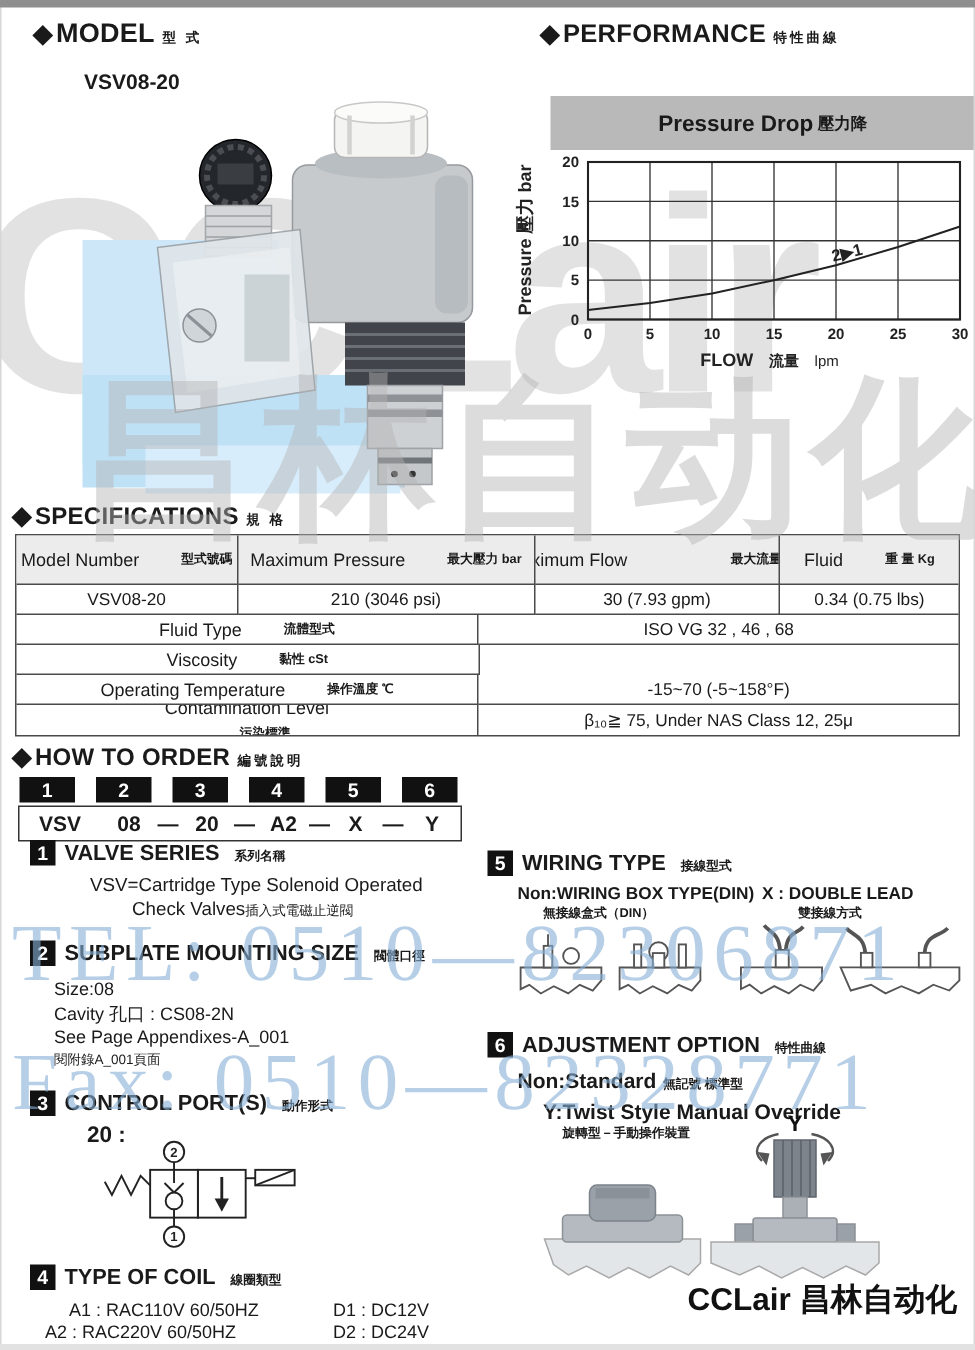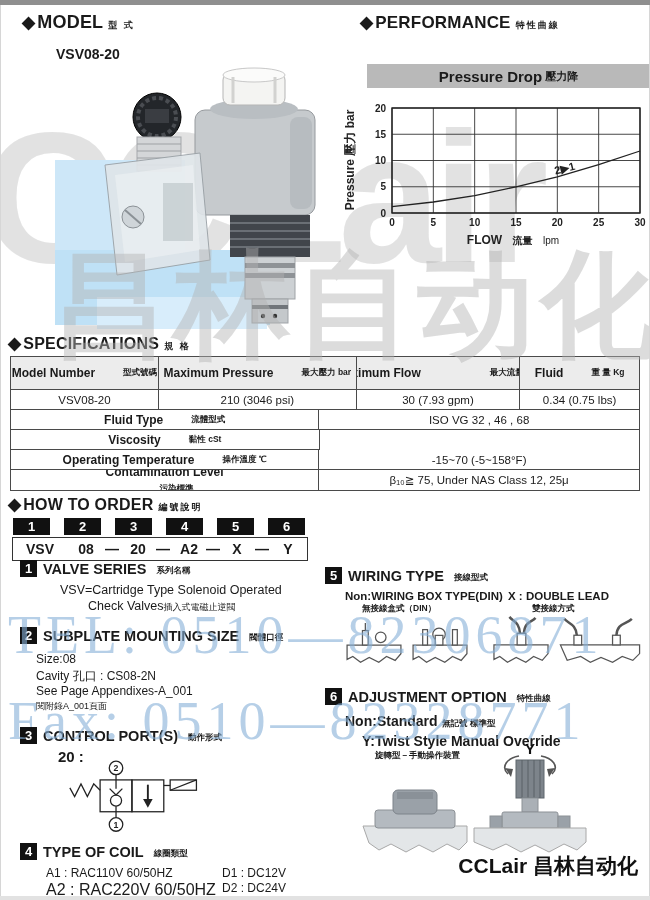--- a/index.html
+++ b/index.html
@@ -10,40 +10,40 @@
   .top-strip{left:0;top:0;width:650px;height:5px;background:#8f8f8f;z-index:6;}
   .bottom-strip{left:0;top:896px;width:650px;height:4px;background:#e2e2e2;z-index:6;}
 
   
   .h-main{font-weight:bold;font-size:18px;letter-spacing:.2px;white-space:nowrap;}
   .h-main .dia{font-size:17px;margin-right:2px;}
   .h-cn{font-size:9px;font-weight:bold;margin-left:5px;letter-spacing:2px;}
   .model-num{font-weight:bold;font-size:14px;}
 
   
-  .pd-bar{left:367px;top:64px;width:283px;height:24px;background:#b9b9b9;
+  .pd-bar{left:367px;top:64px;width:283px;height:36px;background:#b9b9b9;
           display:flex;align-items:center;justify-content:center;z-index:1;}
   .pd-bar .en{font-weight:bold;font-size:15px;}
   .pd-bar .cn{font-weight:bold;font-size:11px;margin-left:3px;}
 
   svg text{font-family:"Liberation Sans", sans-serif;}
   .tick{font-size:10px;font-weight:bold;fill:#222;}
   .axis-label{font-size:12px;font-weight:bold;fill:#222;}
   .axis-label-cn{font-size:10px;font-weight:bold;fill:#222;}
   .axis-label-unit{font-size:10px;fill:#222;}
   .annot{font-size:11px;font-weight:bold;fill:#222;}
 
   
   .spec-table{left:10px;top:356px;width:628px;border:1.3px solid #4a4a4a;z-index:1;background:transparent;}
   .sprow{display:flex;}
   .sphead{height:33px;background:rgba(233,233,233,.85);}
   .spcell{border-right:1px solid #4a4a4a;border-bottom:1px solid #4a4a4a;
           display:flex;align-items:center;justify-content:center;gap:4px;overflow:hidden;}
   .spcell.last{border-right:none;}
-  .sp-en{font-weight:bold;font-size:12px;white-space:nowrap;text-align:center;}
+  .sp-en{font-weight:normal;font-size:12px;white-space:nowrap;text-align:center;}
   .sp-cn{font-size:8.5px;font-weight:bold;white-space:nowrap;padding-left:24px;}
   .sp-val{font-size:11.5px;white-space:nowrap;}
   .c1{width:23.5%;} .c2{width:31.5%;} .c3{width:26%;gap:45px;} .c4{width:19%;}
   .dl{width:49%;} .dr{width:51%;}
   .sprow.data{height:20px;}
   .sprow:last-child .spcell{border-bottom:none;flex-direction:column;}
 
   
   .ht-box{background:#111;color:#fff;font-weight:bold;font-size:13px;text-align:center;
           width:37px;height:17px;line-height:17px;position:absolute;}
@@ -327,21 +327,21 @@
   <text x="95" y="14" text-anchor="middle" font-size="11" font-weight="bold" fill="#222">2</text>
   <text x="95" y="85" text-anchor="middle" font-size="11" font-weight="bold" fill="#222">1</text>
 </svg>
 
 <div class="abs sec-head" style="left:20px;top:843px;">
   <span class="numbox">4</span>
   <span class="sec-title">TYPE OF COIL</span>
   <span class="sec-cn">線圈類型</span>
 </div>
 <div class="abs body-line" style="left:46px;top:866px;font-size:12px;">A1 : RAC110V  60/50HZ</div>
-<div class="abs body-line" style="left:46px;top:881px;font-size:16px;">A2 : RAC220V  60/50HZ</div>
+<div class="abs body-line" style="left:30px;top:881px;font-size:12px;">A2 : RAC220V  60/50HZ</div>
 <div class="abs body-line" style="left:222px;top:866px;font-size:12px;">D1 : DC12V</div>
 <div class="abs body-line" style="left:222px;top:881px;font-size:12px;">D2 : DC24V</div>
 
 <div class="abs sec-head" style="left:325px;top:567px;">
   <span class="numbox">5</span>
   <span class="sec-title">WIRING TYPE</span>
   <span class="sec-cn">接線型式</span>
 </div>
 <div class="abs optlabel" style="left:345px;top:590px;">Non:WIRING BOX TYPE(DIN)</div>
 <div class="abs optcn" style="left:362px;top:603px;">無接線盒式（DIN）</div>

